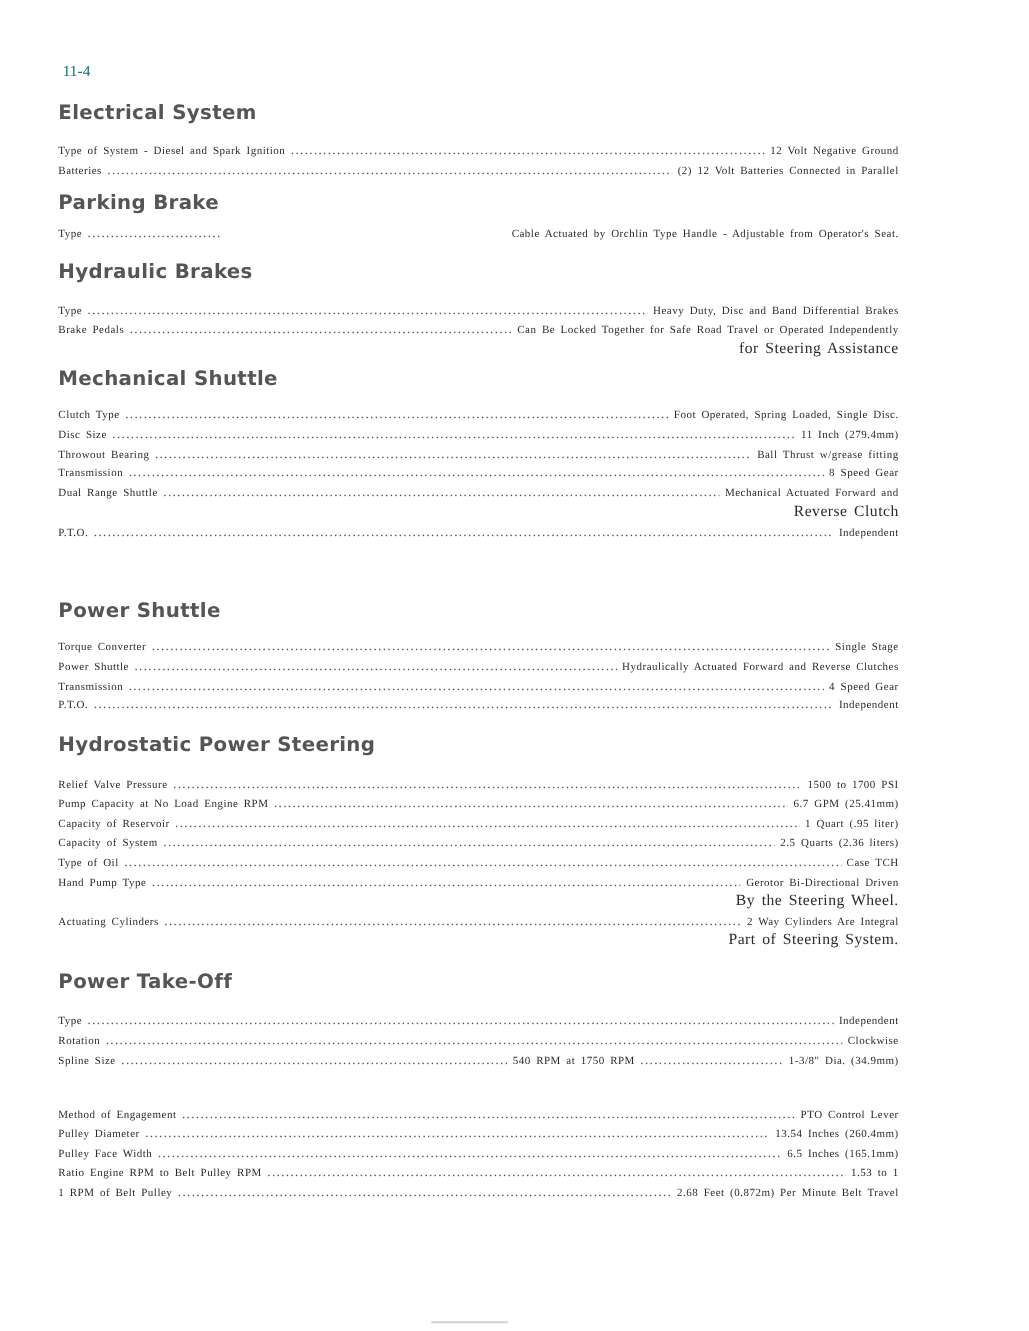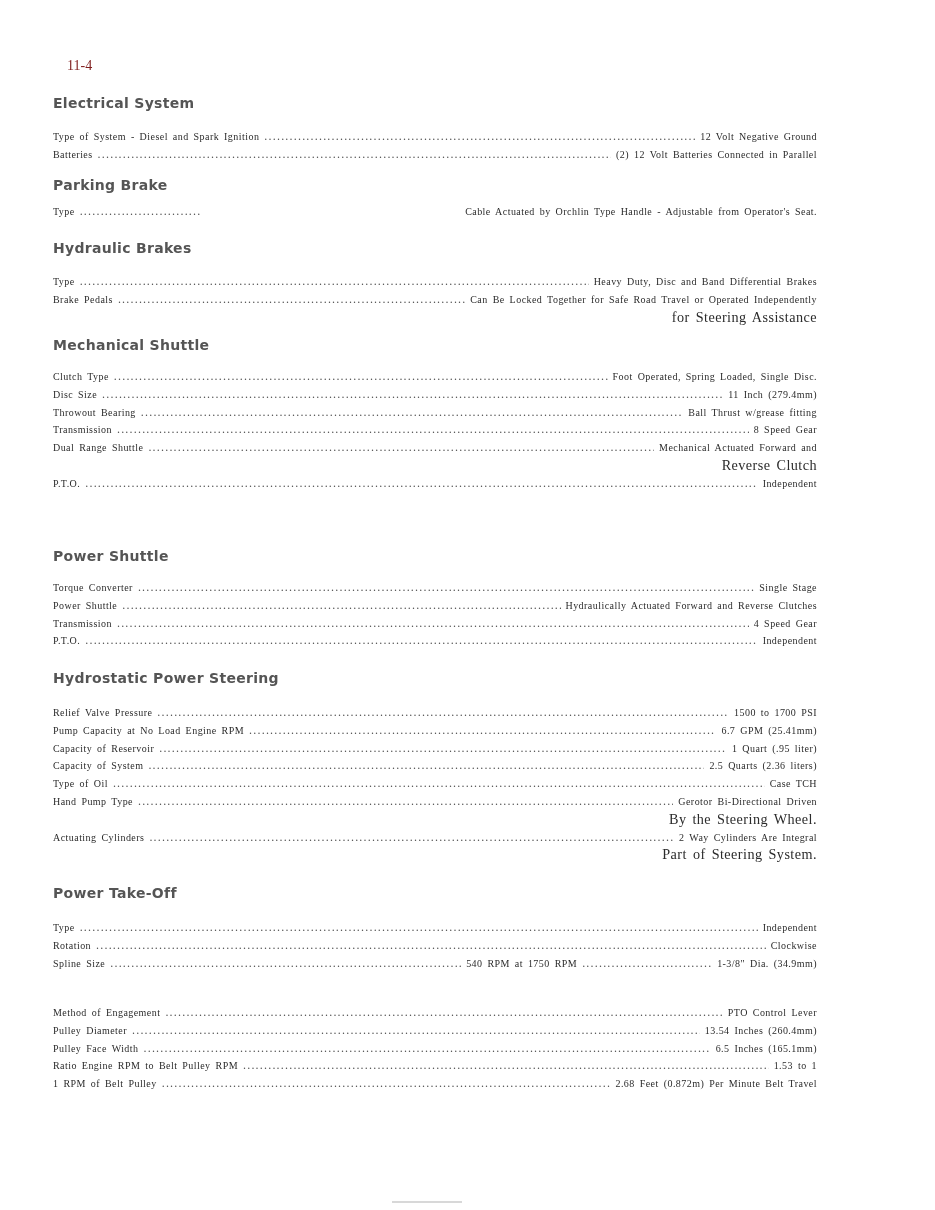--- a/index.html
+++ b/index.html
@@ -15,35 +15,35 @@
       color: #2a2a2a;
       font-family: "DejaVu Serif", "Liberation Serif", serif;
     }
     .page {
       position: absolute;
       left: 0; top: 0;
       width: 935px; height: 1210px;
     }
     .page-number {
       position: absolute;
-      left: 67px;
+      left: 57px;
       top: 58px;
       font-family: "Liberation Serif", serif;
       font-size: 14px;
-      color: #7f1d1d;
+      color: #0f766e;
     }
     .section {
       position: absolute;
       left: 53px;
       width: 764px;
     }
     .section-title {
       font-family: "DejaVu Sans", "Liberation Sans", sans-serif;
       font-weight: bold;
-      font-size: 14px;
+      font-size: 18px;
       color: #555555;
       letter-spacing: 0.3px;
       margin: 0;
       height: 24px;
       line-height: 24px;
     }
     .rows {
       margin-top: 0;
     }
     .row {

